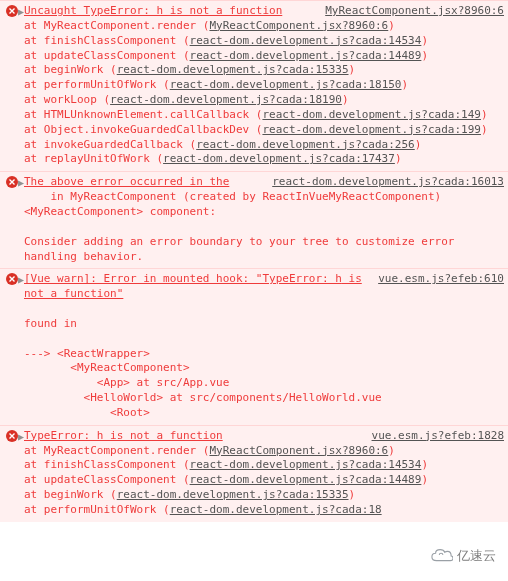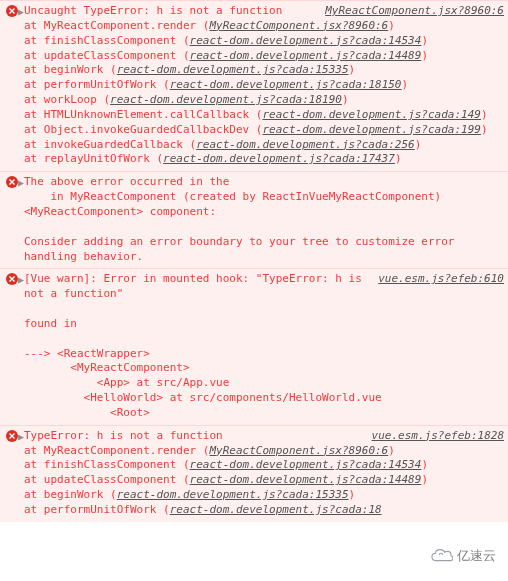--- a/index.html
+++ b/index.html
@@ -33,30 +33,30 @@
     height: 12px;
   }
   .msg .icon svg { width: 12px; height: 12px; display: block; }
   .arrow {
     position: absolute;
     left: 18px;
     top: 4px;
     font-size: 10px;
     color: #909090;
   }
-  .headline { color: #ef3b3b; }
+  .headline { color: #ef3b3b; text-decoration: underline; }
   .src-right {
     float: right;
     color: #545454;
     text-decoration: underline;
     margin-left: 8px;
   }
   .stack { }
   .stack div, .body div { white-space: pre-wrap; }
-  .link { text-decoration: underline; color: #545454; font-style: italic; }
+  .link { text-decoration: underline; color: #545454; }
   .body { color: #ef3b3b; }
   .watermark {
     position: absolute;
     right: 8px;
     bottom: 14px;
     display: flex;
     align-items: center;
     gap: 4px;
     font-family: "Microsoft YaHei", sans-serif;
     font-size: 13px;
@@ -97,20 +97,21 @@
   </div>
 
   <div class="msg">
     <span class="icon">
       <svg viewBox="0 0 12 12">
           <circle cx="6" cy="6" r="6" fill="#d93025"></circle>
           <path d="M3.5 3.5 L8.5 8.5 M8.5 3.5 L3.5 8.5" stroke="#fff" stroke-width="1.4"></path>
         </svg>
     </span>
     <span class="arrow">▶</span>
+    <span class="src-right link">react-dom.development.js?cada:16013</span>
     <span class="headline">The above error occurred in the </span>
     <div class="body" id="body-1">
         <div>    in MyReactComponent (created by ReactInVueMyReactComponent)</div>
         <div>&lt;MyReactComponent&gt; component:</div>
         <div>&nbsp;</div>
         <div>Consider adding an error boundary to your tree to customize error handling behavior.</div>
       </div>
   </div>
 
   <div class="msg">

